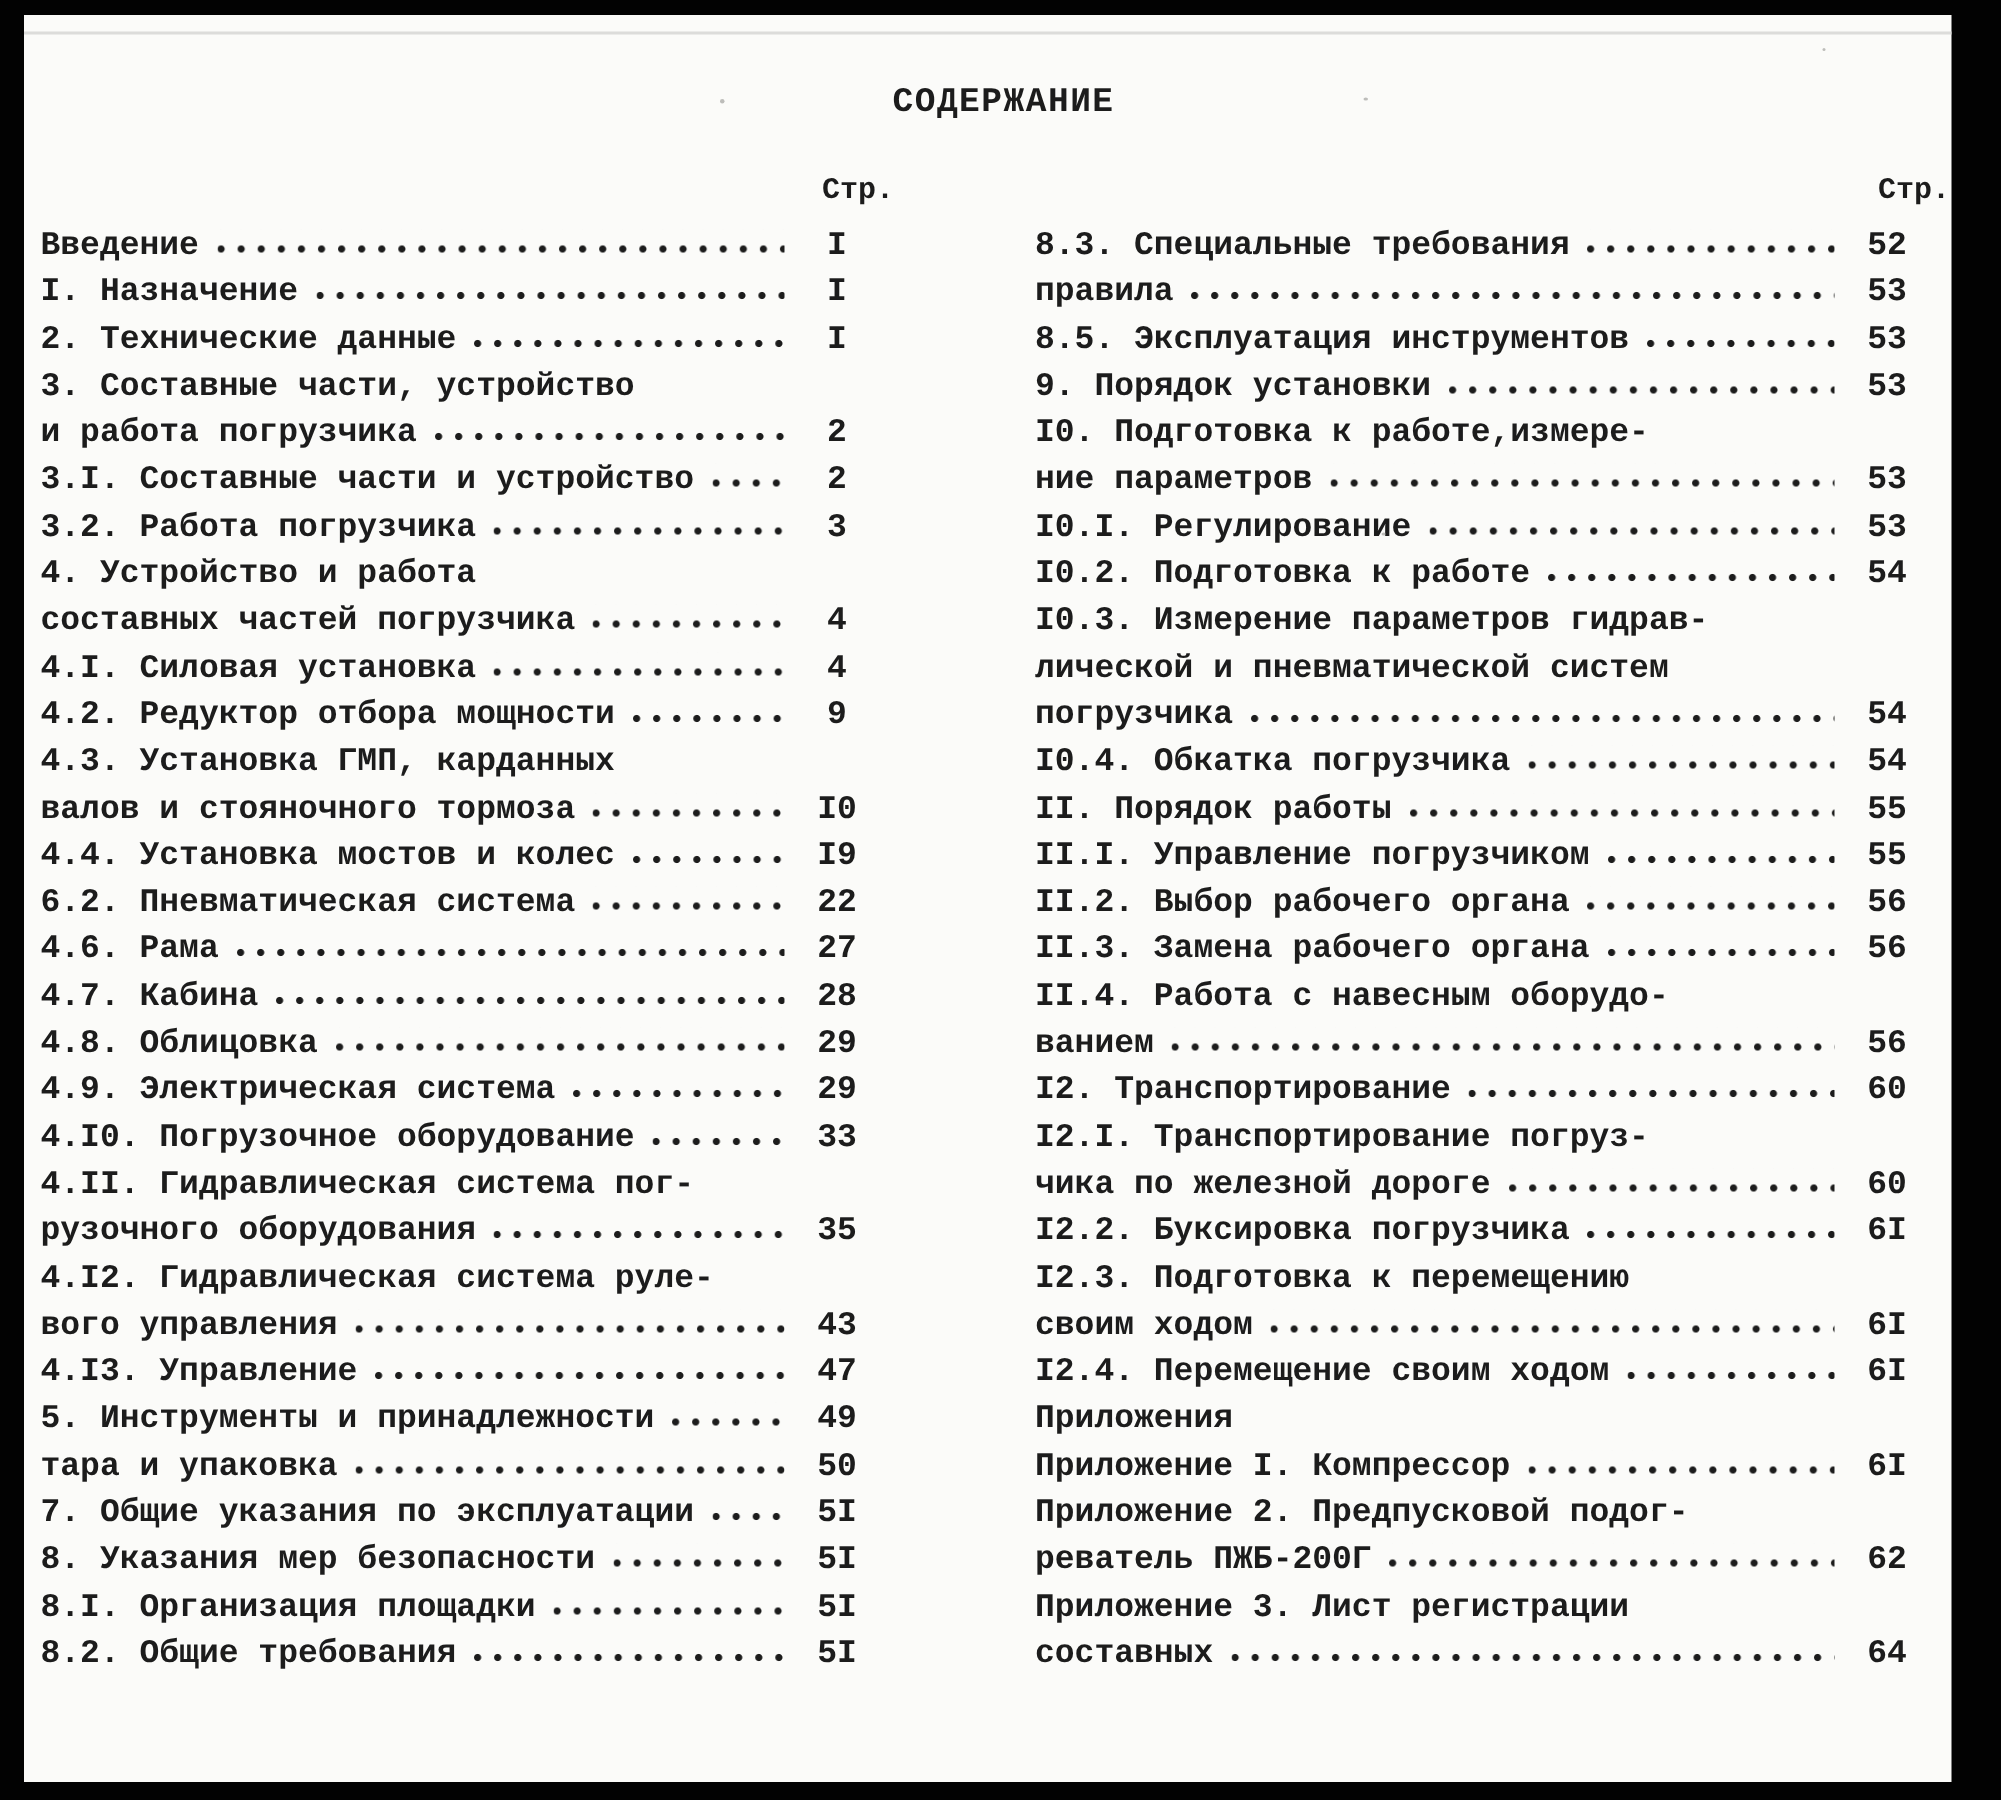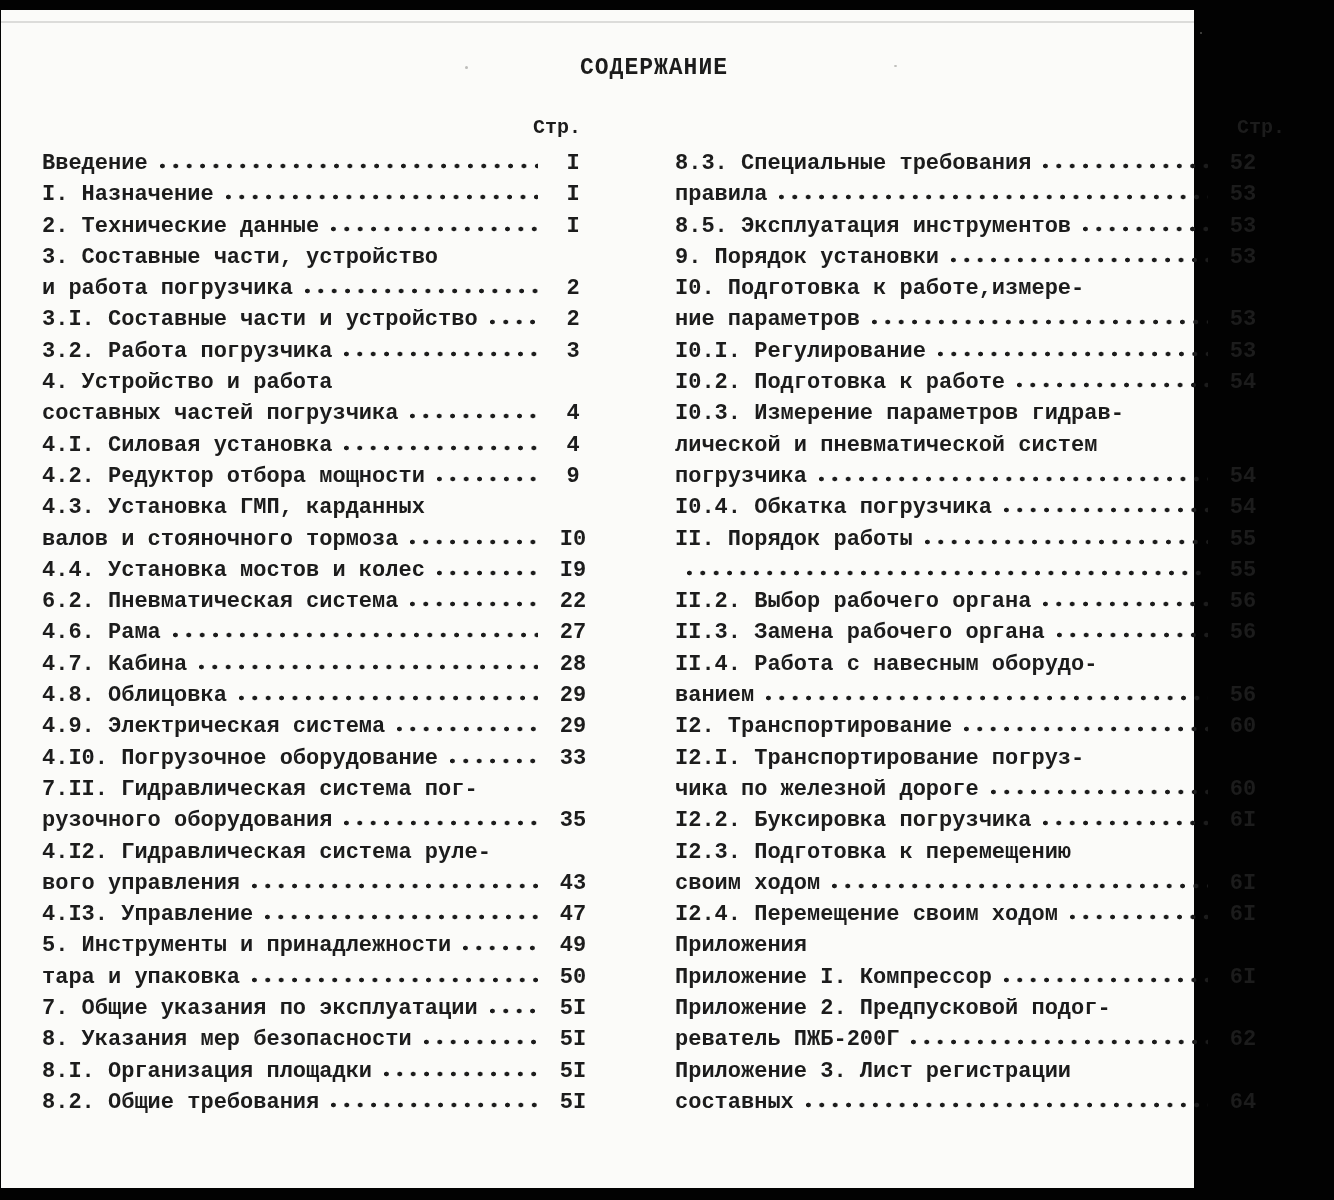--- a/index.html
+++ b/index.html
@@ -2,38 +2,38 @@
 <html><head>
 <meta charset="utf-8">
 <style>
   html,body{margin:0;padding:0;}
   body{
     width:1334px;height:1200px;position:relative;overflow:hidden;
     background:#020202;
     font-family:"Liberation Mono","DejaVu Sans Mono",monospace;
   }
   .page{
-    position:absolute;left:1px;top:10px;width:1193px;height:1178px;
+    position:absolute;left:16px;top:10px;width:1285px;height:1178px;
     background:#fbfbf9;color:#1c1c1c;
   }
   .scanline{
     position:absolute;left:0;top:11px;width:100%;height:2px;
     background:#dcdcda;
   }
   .title{
     position:absolute;left:579px;top:45px;
     font-size:23px;font-weight:700;letter-spacing:1px;white-space:pre;
   }
   .str-header{
     position:absolute;top:106px;font-size:20px;font-weight:700;white-space:pre;
   }
   .str-left{left:532px;}
   .str-right{left:1236px;}
   .col{position:absolute;top:141px;}
-  .col-left{left:11px;width:560px;margin-left:30px;}
+  .col-left{left:11px;width:560px;}
   .col-right{left:674px;width:597px;}
   .toc-line{
     display:flex;align-items:baseline;height:31.3px;
     font-size:22px;font-weight:700;white-space:pre;
   }
   .t{flex:0 0 auto;}
   .leader{
     flex:1 1 auto;height:16px;margin:0 6px 0 12px;
     background-image:radial-gradient(circle at 2.4px 13px,#1c1c1c 2.05px,rgba(0,0,0,0) 2.7px);
     background-size:13.4px 16px;background-repeat:repeat-x;
@@ -66,21 +66,21 @@
       <div class="toc-line"><span class="t">4.2. Редуктор отбора мощности</span><span class="leader"></span><span class="pg">9</span></div>
       <div class="toc-line"><span class="t">4.3. Установка ГМП, карданных</span><span class="pg"></span></div>
       <div class="toc-line"><span class="t">валов и стояночного тормоза</span><span class="leader"></span><span class="pg">I0</span></div>
       <div class="toc-line"><span class="t">4.4. Установка мостов и колес</span><span class="leader"></span><span class="pg">I9</span></div>
       <div class="toc-line"><span class="t">6.2. Пневматическая система</span><span class="leader"></span><span class="pg">22</span></div>
       <div class="toc-line"><span class="t">4.6. Рама</span><span class="leader"></span><span class="pg">27</span></div>
       <div class="toc-line"><span class="t">4.7. Кабина</span><span class="leader"></span><span class="pg">28</span></div>
       <div class="toc-line"><span class="t">4.8. Облицовка</span><span class="leader"></span><span class="pg">29</span></div>
       <div class="toc-line"><span class="t">4.9. Электрическая система</span><span class="leader"></span><span class="pg">29</span></div>
       <div class="toc-line"><span class="t">4.I0. Погрузочное оборудование</span><span class="leader"></span><span class="pg">33</span></div>
-      <div class="toc-line"><span class="t">7.II. Гидравлическая система пог-</span><span class="pg"></span></div>
+      <div class="toc-line"><span class="t">4.II. Гидравлическая система пог-</span><span class="pg"></span></div>
       <div class="toc-line"><span class="t">рузочного оборудования</span><span class="leader"></span><span class="pg">35</span></div>
       <div class="toc-line"><span class="t">4.I2. Гидравлическая система руле-</span><span class="pg"></span></div>
       <div class="toc-line"><span class="t">вого управления</span><span class="leader"></span><span class="pg">43</span></div>
       <div class="toc-line"><span class="t">4.I3. Управление</span><span class="leader"></span><span class="pg">47</span></div>
       <div class="toc-line"><span class="t">5. Инструменты и принадлежности</span><span class="leader"></span><span class="pg">49</span></div>
       <div class="toc-line"><span class="t">тара и упаковка</span><span class="leader"></span><span class="pg">50</span></div>
       <div class="toc-line"><span class="t">7. Общие указания по эксплуатации</span><span class="leader"></span><span class="pg">5I</span></div>
       <div class="toc-line"><span class="t">8. Указания мер безопасности</span><span class="leader"></span><span class="pg">5I</span></div>
       <div class="toc-line"><span class="t">8.I. Организация площадки</span><span class="leader"></span><span class="pg">5I</span></div>
       <div class="toc-line"><span class="t">8.2. Общие требования</span><span class="leader"></span><span class="pg">5I</span></div>
@@ -92,21 +92,21 @@
       <div class="toc-line"><span class="t">9. Порядок установки</span><span class="leader"></span><span class="pg">53</span></div>
       <div class="toc-line"><span class="t">I0. Подготовка к работе,измере-</span><span class="pg"></span></div>
       <div class="toc-line"><span class="t">ние параметров</span><span class="leader"></span><span class="pg">53</span></div>
       <div class="toc-line"><span class="t">I0.I. Регулирование</span><span class="leader"></span><span class="pg">53</span></div>
       <div class="toc-line"><span class="t">I0.2. Подготовка к работе</span><span class="leader"></span><span class="pg">54</span></div>
       <div class="toc-line"><span class="t">I0.3. Измерение параметров гидрав-</span><span class="pg"></span></div>
       <div class="toc-line"><span class="t">лической и пневматической систем</span><span class="pg"></span></div>
       <div class="toc-line"><span class="t">погрузчика</span><span class="leader"></span><span class="pg">54</span></div>
       <div class="toc-line"><span class="t">I0.4. Обкатка погрузчика</span><span class="leader"></span><span class="pg">54</span></div>
       <div class="toc-line"><span class="t">II. Порядок работы</span><span class="leader"></span><span class="pg">55</span></div>
-      <div class="toc-line"><span class="leader"></span><span class="pg">55</span></div>
+      <div class="toc-line"><span class="t">II.I. Управление погрузчиком</span><span class="leader"></span><span class="pg">55</span></div>
       <div class="toc-line"><span class="t">II.2. Выбор рабочего органа</span><span class="leader"></span><span class="pg">56</span></div>
       <div class="toc-line"><span class="t">II.3. Замена рабочего органа</span><span class="leader"></span><span class="pg">56</span></div>
       <div class="toc-line"><span class="t">II.4. Работа с навесным оборудо-</span><span class="pg"></span></div>
       <div class="toc-line"><span class="t">ванием</span><span class="leader"></span><span class="pg">56</span></div>
       <div class="toc-line"><span class="t">I2. Транспортирование</span><span class="leader"></span><span class="pg">60</span></div>
       <div class="toc-line"><span class="t">I2.I. Транспортирование погруз-</span><span class="pg"></span></div>
       <div class="toc-line"><span class="t">чика по железной дороге</span><span class="leader"></span><span class="pg">60</span></div>
       <div class="toc-line"><span class="t">I2.2. Буксировка погрузчика</span><span class="leader"></span><span class="pg">6I</span></div>
       <div class="toc-line"><span class="t">I2.3. Подготовка к перемещению</span><span class="pg"></span></div>
       <div class="toc-line"><span class="t">своим ходом</span><span class="leader"></span><span class="pg">6I</span></div>

